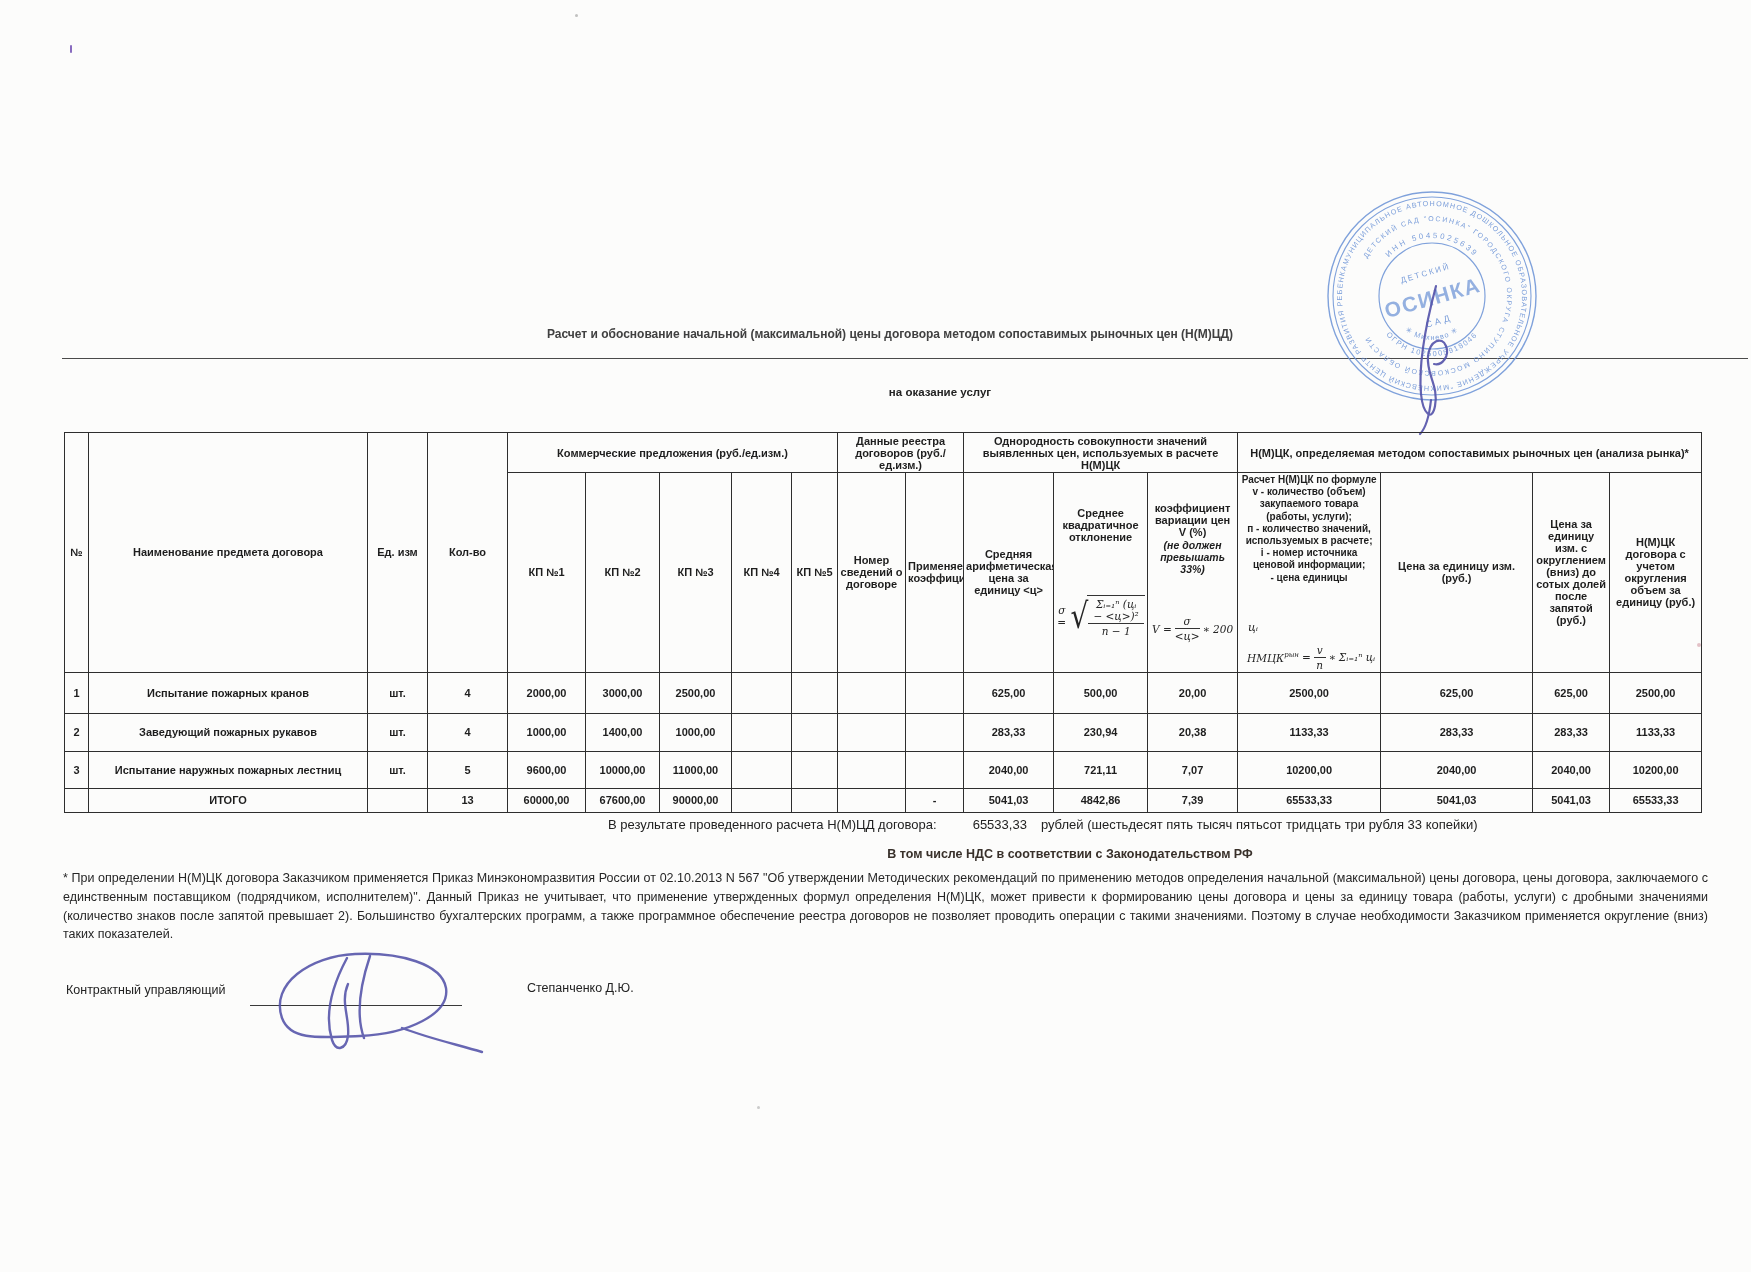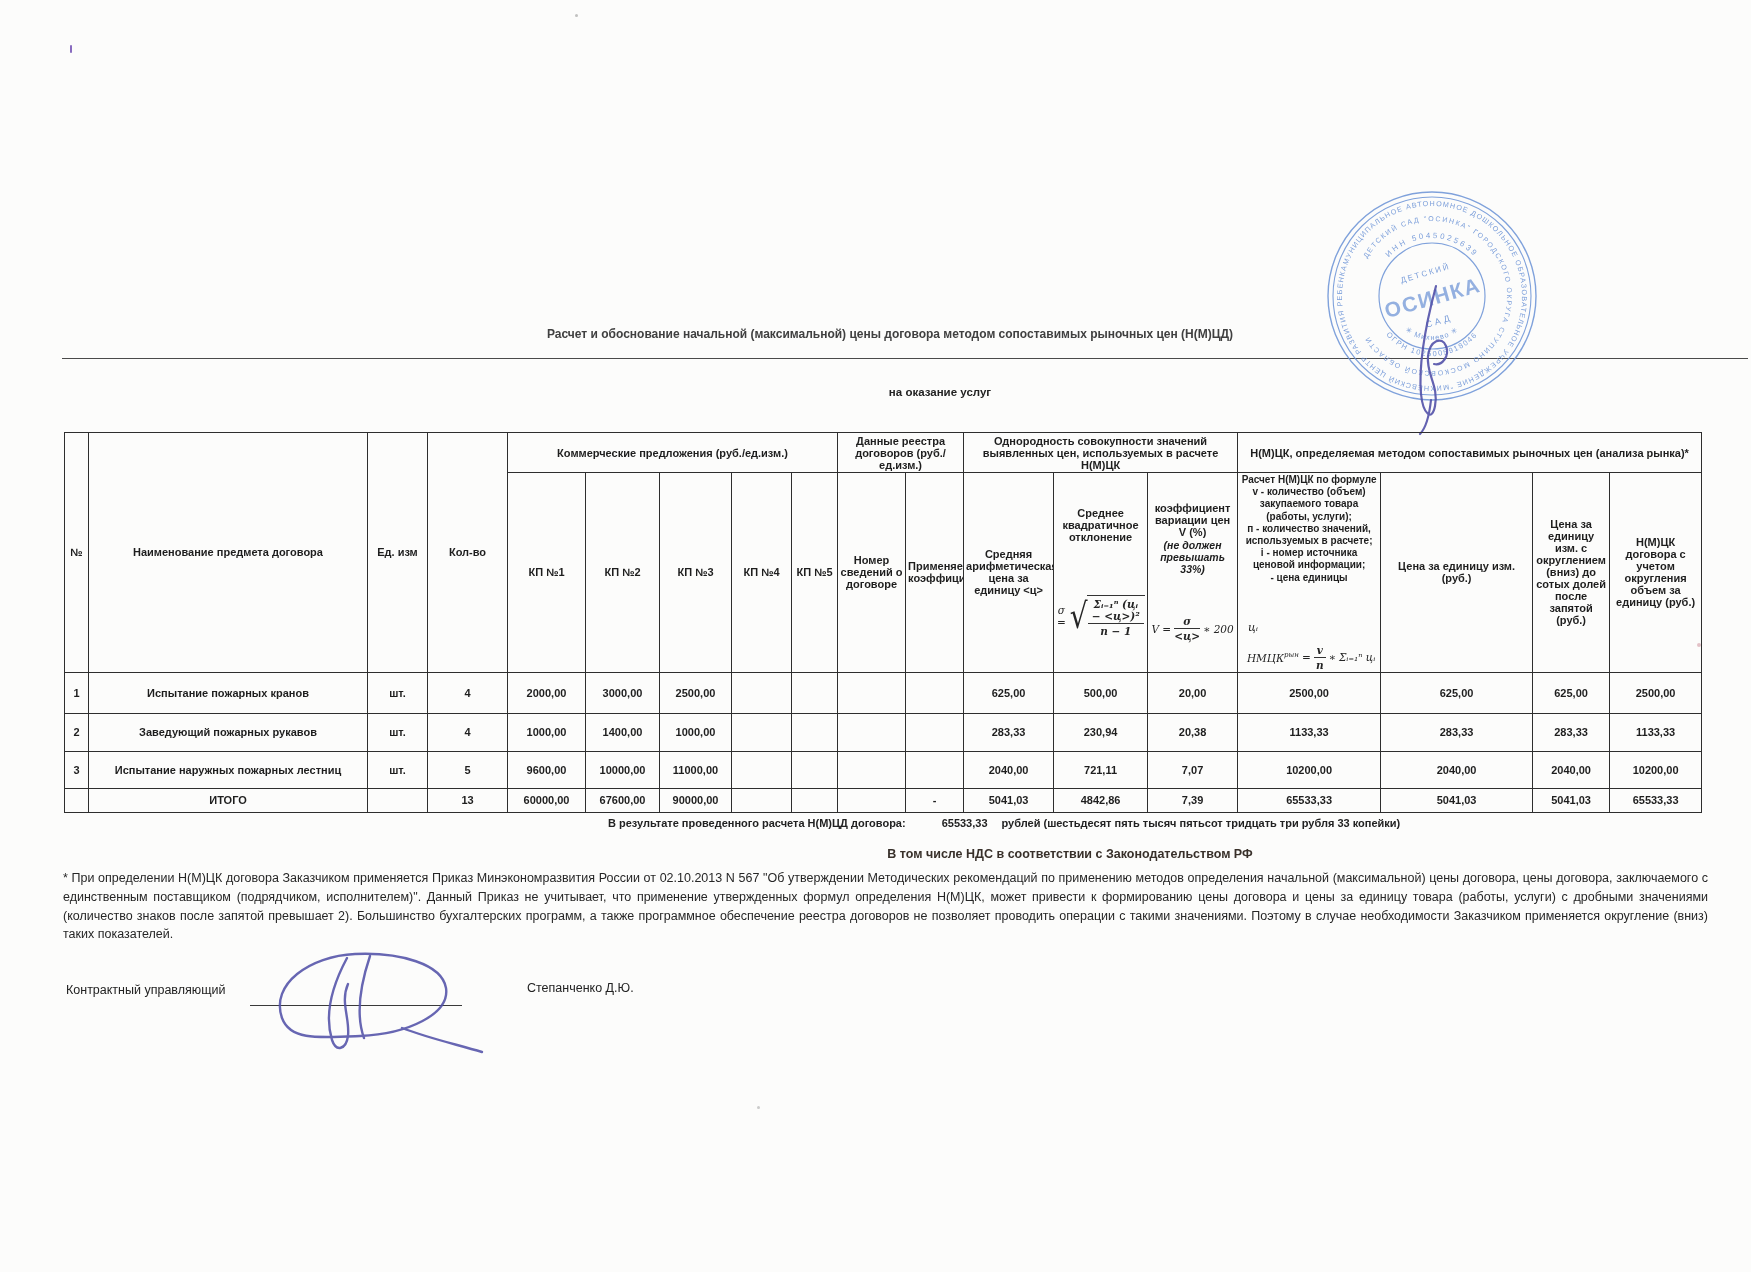--- a/index.html
+++ b/index.html
@@ -25,33 +25,33 @@
   td.sub{vertical-align:top;padding-top:4px;font-size:10.5px;}
   .preline{white-space:pre-line;}
   td.lft, .lft{text-align:left;padding-left:5px;}
   td.vt{vertical-align:top;padding-top:4px;}
   td.reg{font-weight:normal;}
   .itnote{font-style:italic;font-weight:bold;font-size:10.5px;margin-top:1px;}
   .calc-body{font-size:10px;line-height:1.22;}
   
   .formula{font-family:"DejaVu Serif",serif;font-style:italic;font-weight:normal;font-size:10.5px;
            color:#252525;display:flex;align-items:center;justify-content:center;gap:3px;}
-  .frac{display:inline-block;text-align:center;vertical-align:middle;font-weight:bold;}
+  .frac{display:inline-block;text-align:center;vertical-align:middle;}
   .f-top{display:block;border-bottom:1px solid #333;padding:0 3px 1px;}
   .f-bot{display:block;padding-top:1px;}
   .sqrt-sign{font-size:28px;line-height:.7;font-style:normal;transform:scaleY(1.25);}
   .radicand{display:inline-block;border-top:1px solid #333;margin-left:-4px;padding:2px 1px 0;vertical-align:middle;}
   .sigma-f{margin-top:52px;}
   .var-f{margin-top:40px;}
   .nm-f{margin-top:10px;justify-content:center;padding-left:4px;}
   .ci{font-family:"DejaVu Serif",serif;font-style:italic;font-weight:normal;text-align:left;
       padding-left:8px;margin-top:37px;font-size:11px;}
   sup{font-size:7px;}
   
-  .result-line{left:608px;top:817px;font-size:11px;font-weight:bold;white-space:nowrap;}
+  .result-line{left:608px;top:817px;font-size:13px;font-weight:normal;white-space:nowrap;}
   .result-line .amount{margin:0 14px 0 36px;}
   .nds-line{left:790px;top:847px;width:560px;text-align:center;font-size:12.5px;font-weight:bold;color:#38302a;}
   .footnote{left:63px;top:869px;width:1645px;font-size:12.5px;line-height:1.5;text-align:justify;color:#262626;}
   .signoff-label{left:66px;top:983px;font-size:12.5px;}
   .signoff-line{left:250px;top:1005px;width:212px;border-top:1.2px solid #3a3a3a;height:0;}
   .signoff-name{left:527px;top:981px;font-size:12.5px;}
   
   .speck{position:absolute;border-radius:2px;}
   svg{position:absolute;overflow:visible;}
 </style>

